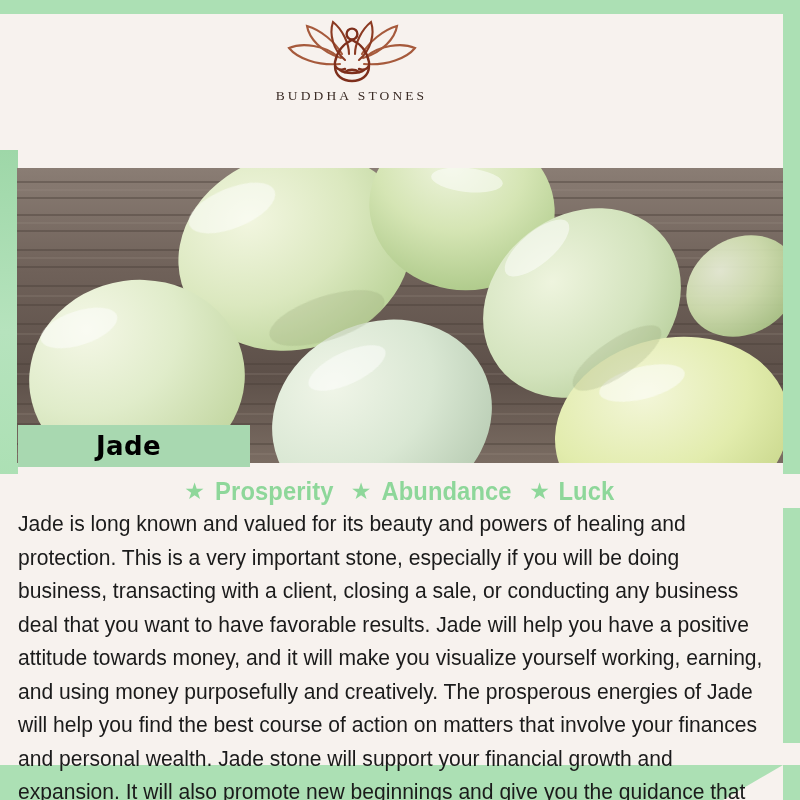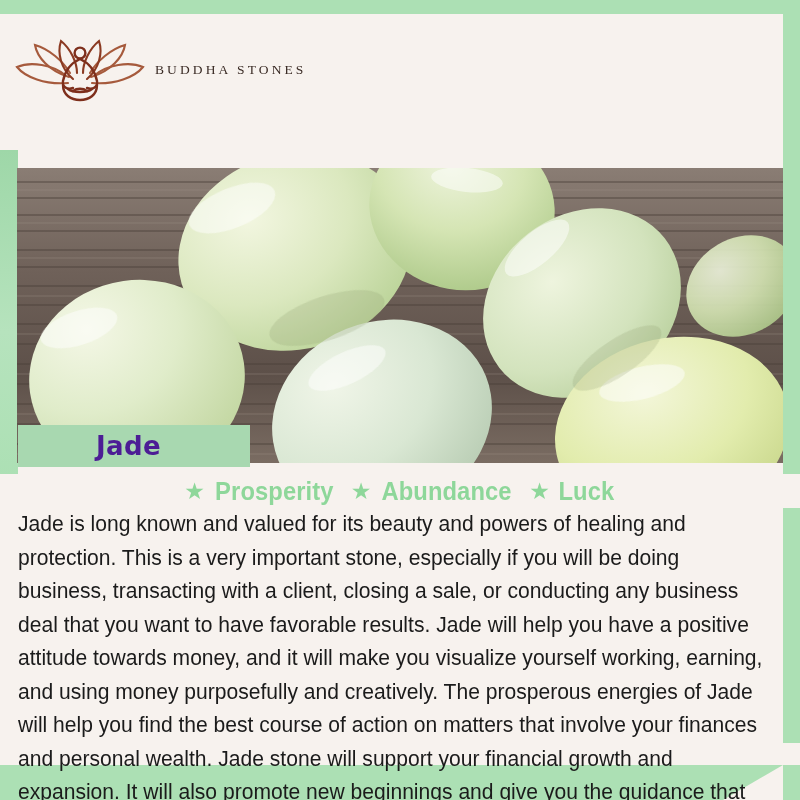--- a/index.html
+++ b/index.html
@@ -15,22 +15,22 @@
   .frame-top{position:absolute;left:0;top:0;width:800px;height:14px;background:#ace0b4;}
   .frame-right{position:absolute;right:0;top:0;width:17px;height:800px;background:#ace0b4;}
   .frame-left-fade{position:absolute;left:0;top:150px;width:18px;height:330px;
       background:linear-gradient(180deg,#9ed7a8 0%,#b6e3bd 55%,#ace0b4 100%);}
   .frame-bottom{position:absolute;left:0;bottom:0;width:800px;height:35px;background:#ace0b4;}
   .frame-bottom-notch{position:absolute;right:17px;bottom:0;width:60px;height:35px;
       background:#f7f2ee;clip-path:polygon(100% 0,100% 100%,0 100%);}
   .bottom-cream{position:absolute;left:0;bottom:35px;width:800px;height:22px;background:#f7f2ee;}
 
   
-  .header{position:absolute;left:5px;top:14px;width:671px;height:110px;background:#f7f2ee;
-      display:flex;align-items:center;justify-content:flex-start;}
+  .header{position:absolute;left:16px;top:14px;width:671px;height:110px;background:#f7f2ee;
+      display:flex;flex-direction:column;align-items:center;justify-content:flex-start;}
   .logo-mark{width:150px;height:72px;display:block;}
   .logo-word{
       margin-top:2px;
       font-family:"Liberation Serif",serif;
       font-size:13.5px;letter-spacing:3.1px;color:#3a2b25;font-weight:400;
   }
 
   
   .title-banner{
       position:absolute;left:160px;top:118px;width:480px;height:52px;
@@ -52,21 +52,21 @@
       overflow:hidden;background:#6e6057;z-index:3;
   }
   .photo svg{display:block;width:766px;height:295px;}
 
   
   .jade-label{
       position:absolute;left:18px;top:425px;width:232px;height:42px;
       background:#a8d8b0;display:flex;align-items:center;z-index:7;
   }
   .jade-text{
-      margin-left:78px;color:#4c1d95;font-weight:bold;font-size:26px;
+      margin-left:78px;color:#000000;font-weight:bold;font-size:26px;
       font-family:"DejaVu Sans",sans-serif;letter-spacing:.4px;
   }
 
   
   .benefits{
       position:absolute;left:0;top:474px;width:800px;height:34px;
       display:flex;align-items:center;justify-content:center;gap:14px;
       background:#f7f2ee;z-index:5;
   }
   .benefit{display:flex;align-items:center;gap:7px;}

